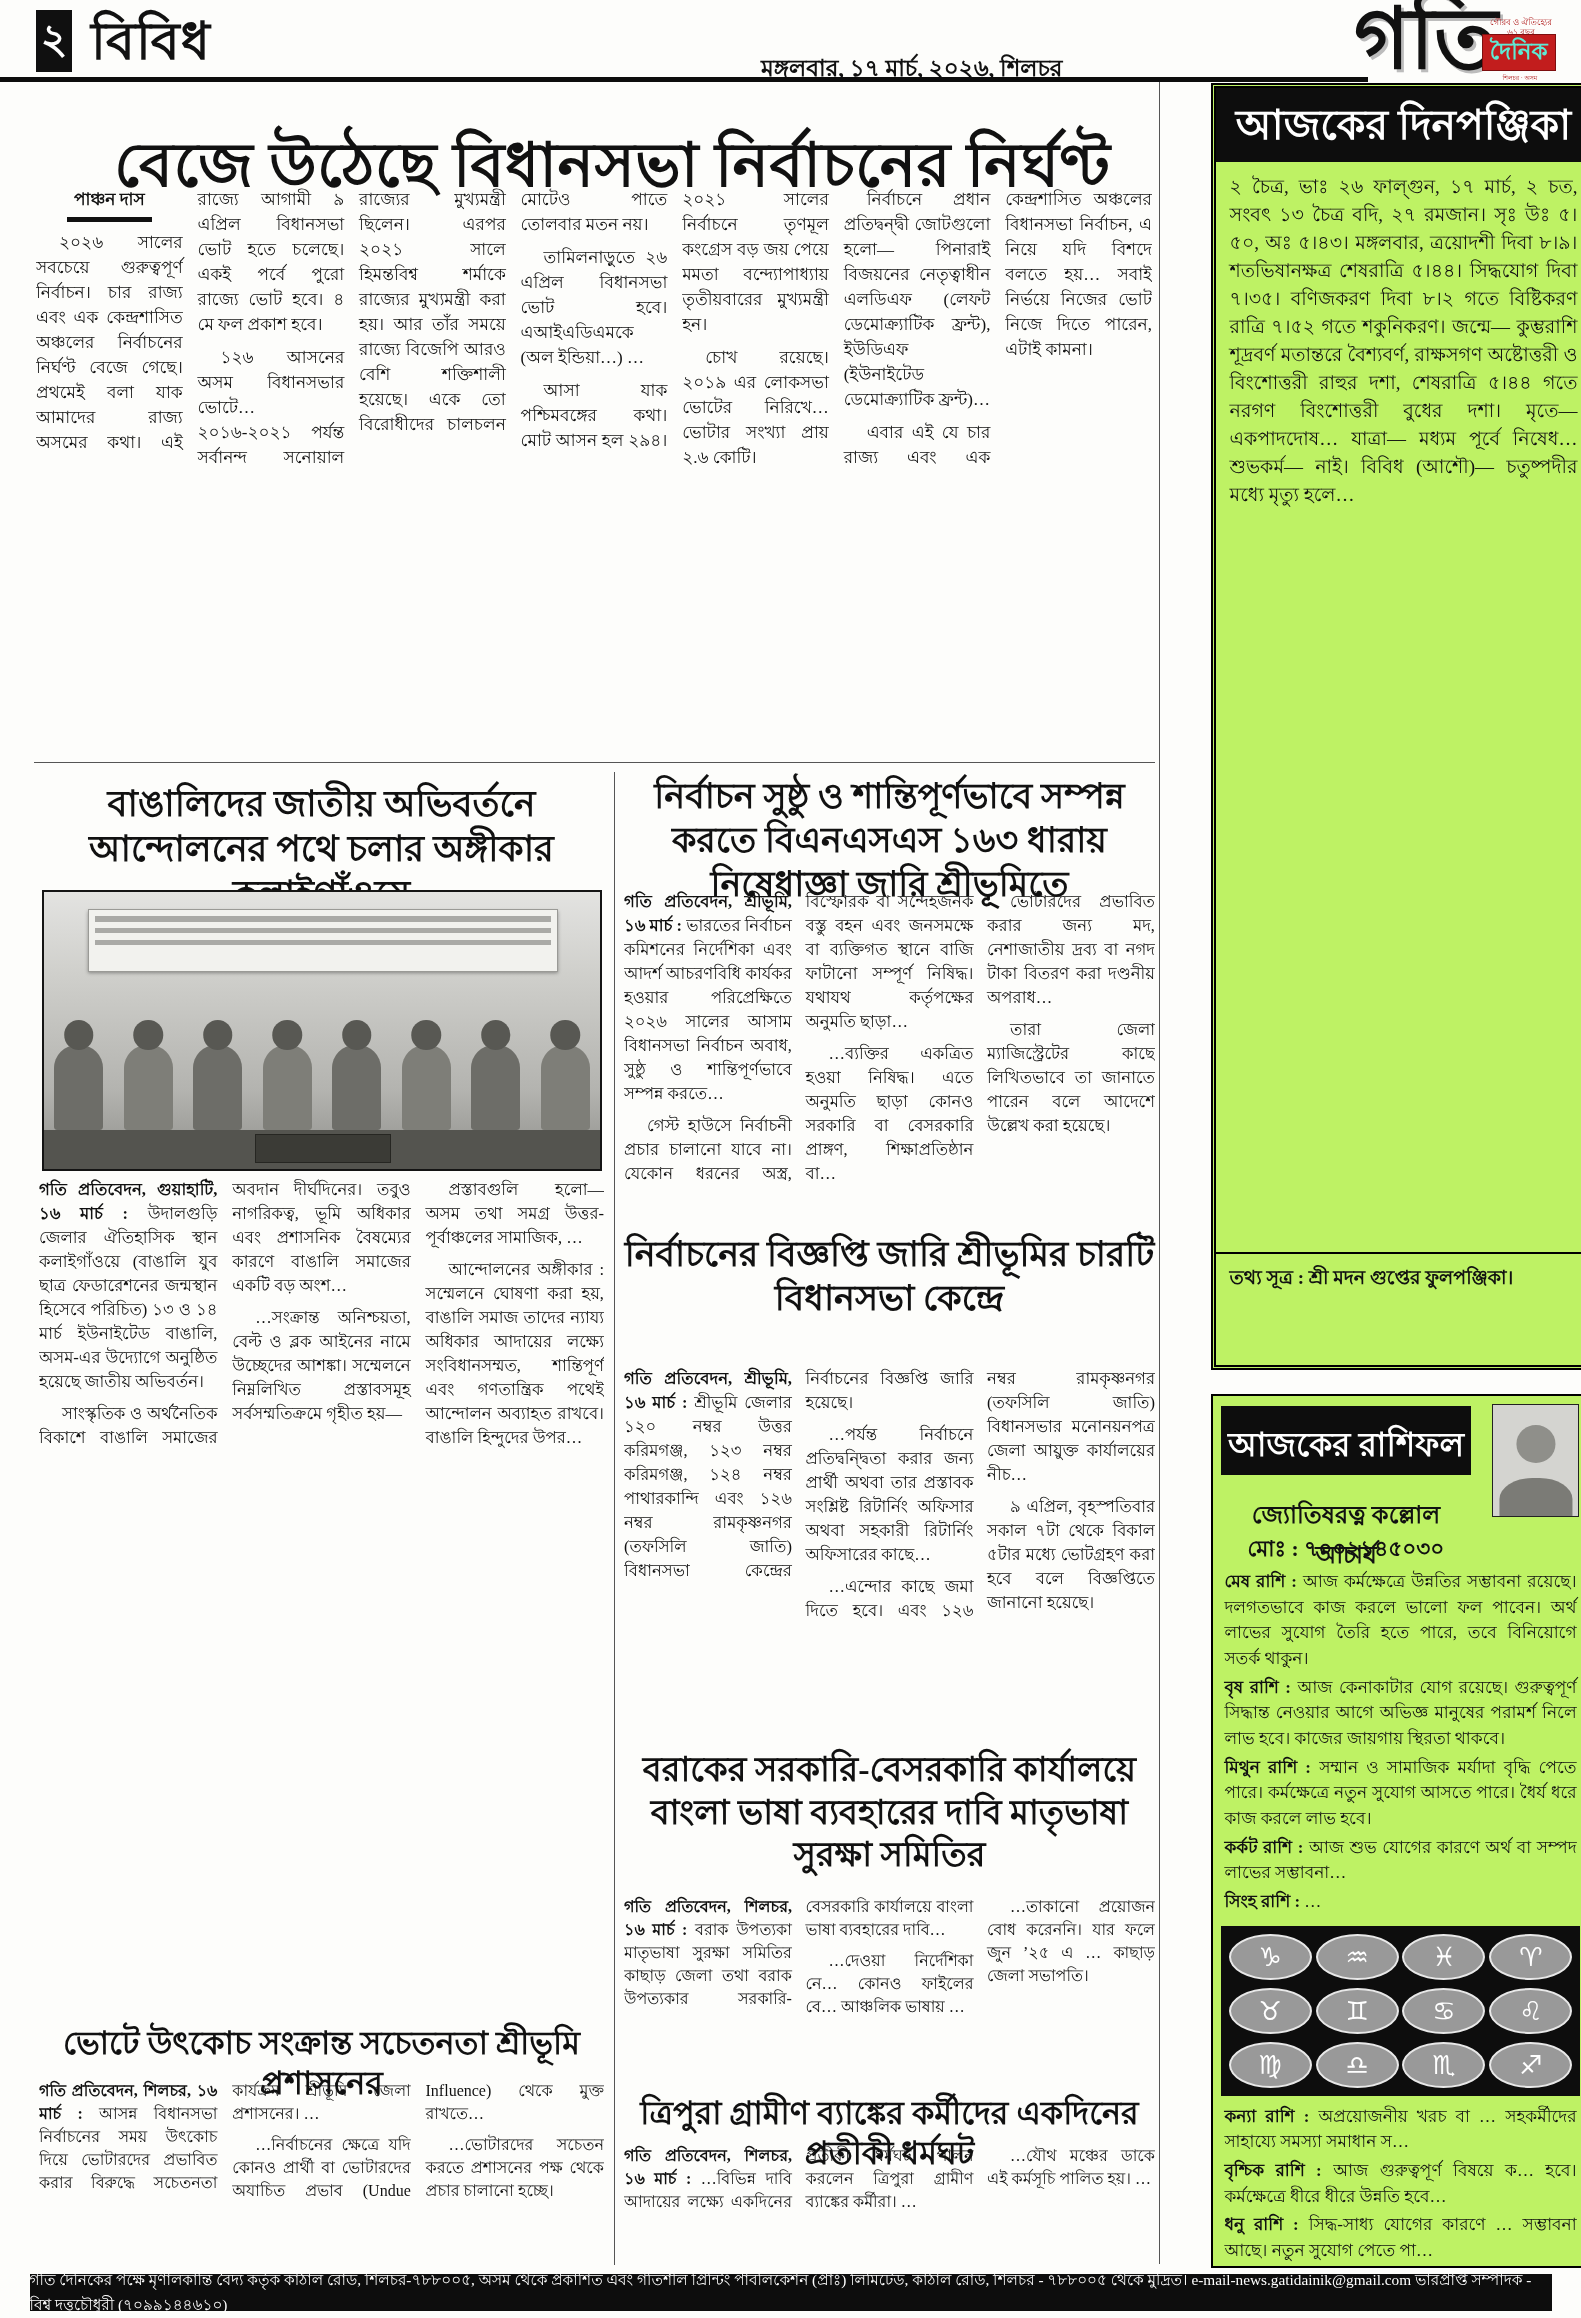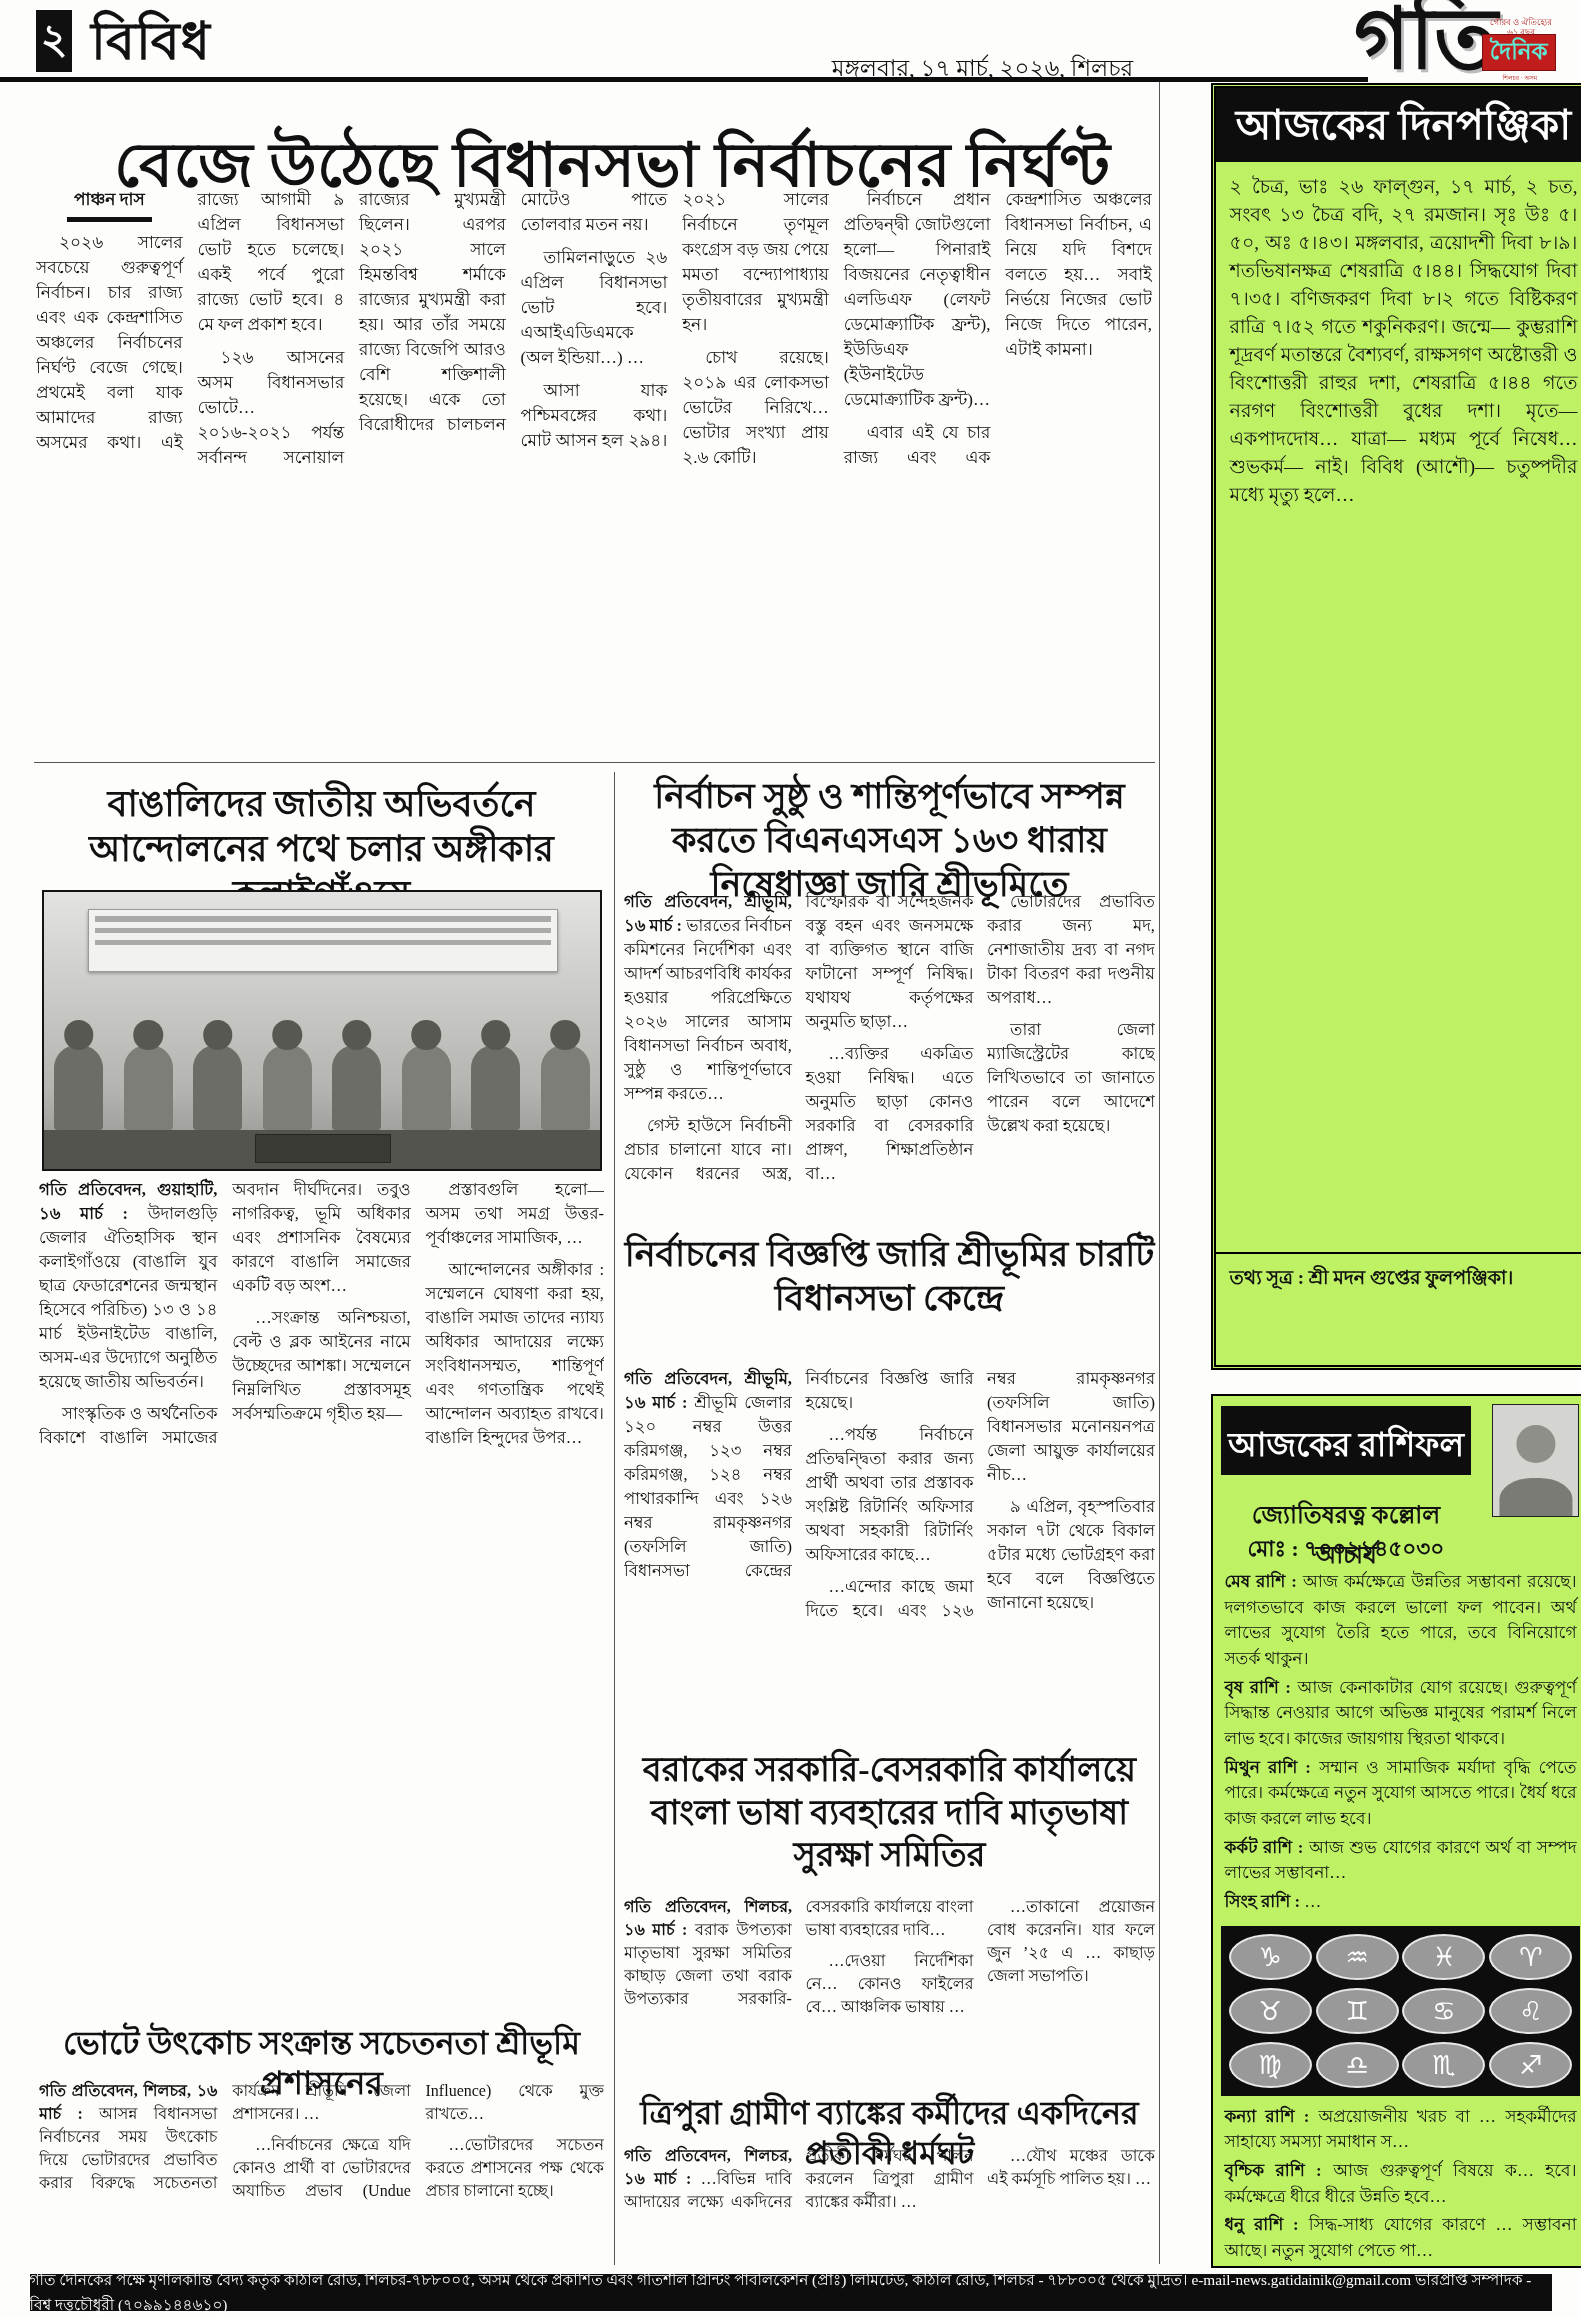--- a/index.html
+++ b/index.html
@@ -4,21 +4,21 @@
 <style>
   html,body{margin:0;padding:0;background:#e9e7e2;}
   .page{
     position:relative;width:1581px;height:2319px;background:#fdfdfb;
     font-family:"Liberation Serif","DejaVu Serif",serif;color:#111;overflow:hidden;
   }
   
   .pagenum-box{position:absolute;left:36px;top:10.2px;width:36px;height:62px;background:#101010;
     color:#fff;display:flex;align-items:center;justify-content:center;font-size:41px;font-weight:bold;}
   .section-title{position:absolute;left:91px;top:1.1px;font-size:52px;font-weight:bold;letter-spacing:1.1px;}
-  .date-line{position:absolute;left:761px;top:50px;width:443px;text-align:center;font-size:23px;font-weight:normal;}
+  .date-line{position:absolute;left:761px;top:50px;width:443px;font-size:23px;font-weight:bold;}
   .logo-wrap{position:absolute;right:23px;top:4.5px;width:204px;height:85px;}
   .logo-main{position:absolute;left:0;top:-8px;font-size:85px;font-weight:bold;line-height:85px;
     text-shadow:2.8px 2.8px 0 #bcbcbc;}
   .logo-tagline{position:absolute;right:0;top:12.5px;width:74px;font-size:8.5px;color:#b01c1c;text-align:center;line-height:10.2px;}
   .logo-daily{position:absolute;right:2.3px;top:29.5px;width:72px;height:35px;background:#c21d1d;border:1.7px solid #7d0f0f;
     color:#5eead4;display:flex;align-items:center;justify-content:center;font-size:23px;font-weight:bold;}
   .logo-small{position:absolute;right:1.1px;top:69px;width:74px;font-size:6.2px;color:#b01c1c;text-align:center;line-height:7.4px;}
   .masthead-rule{position:absolute;left:0;top:77px;width:1368px;height:5.1px;background:#0d0d0d;}
   
   .headline-xl{position:absolute;font-weight:bold;text-align:center;line-height:1.18;letter-spacing:0.6px;margin-top:40px;}

